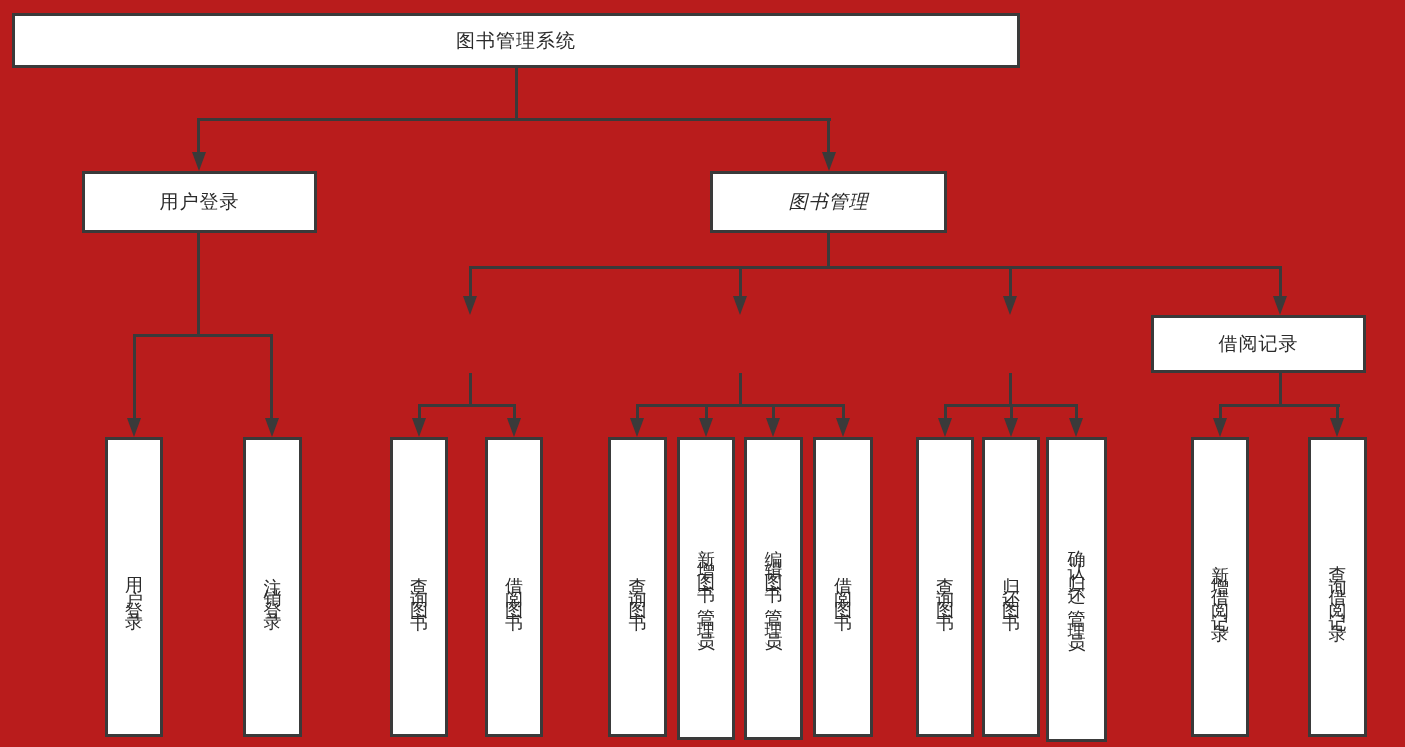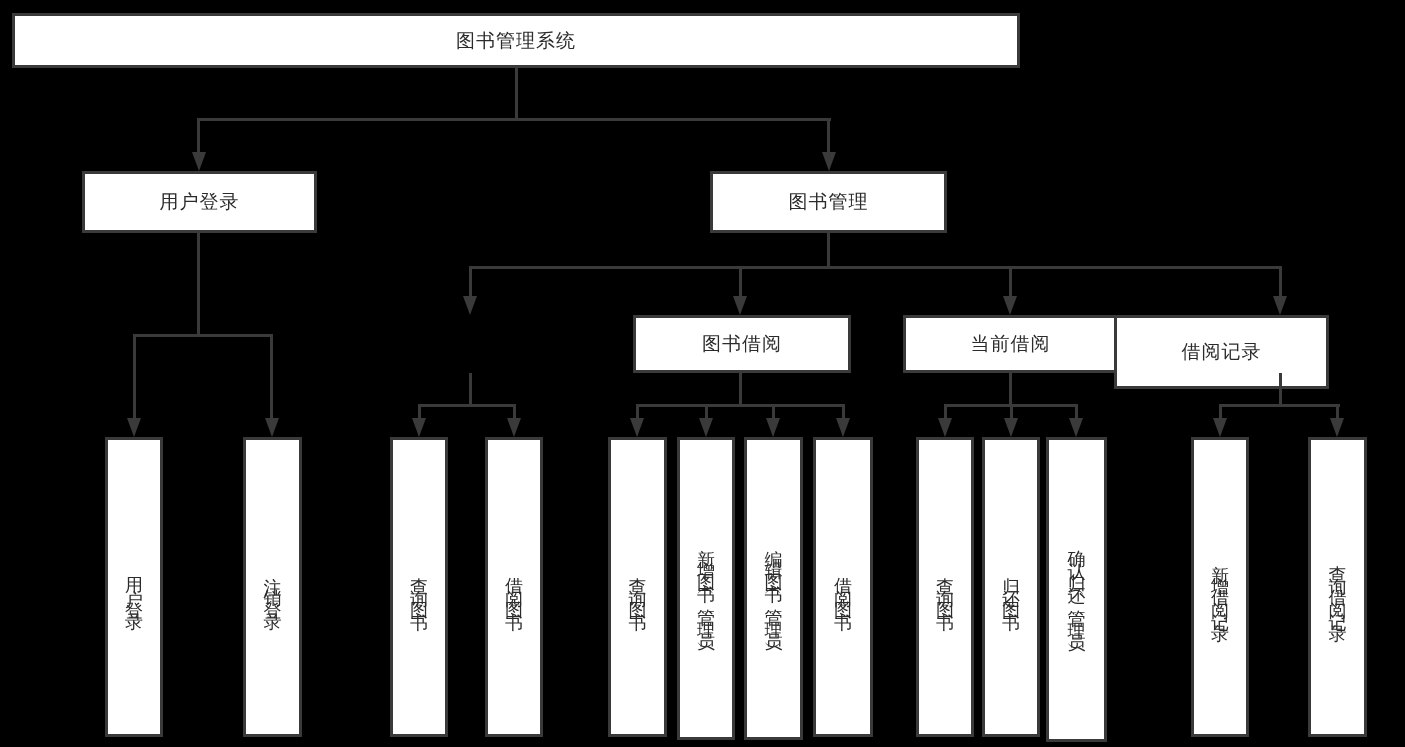--- a/index.html
+++ b/index.html
@@ -1,19 +1,19 @@
 <!DOCTYPE html>
 <html><head>
 <meta charset="utf-8">
 <style>
   html,body{margin:0;padding:0;background:#ffffff;}
   .canvas{
     position:relative;
     width:1405px;height:747px;
-    background:#000000;
+    background:#b91c1c;
     font-family:"Liberation Sans","DejaVu Sans",sans-serif;
     overflow:hidden;
   }
   .box{
     position:absolute;
     background:#ffffff;
     border:3px solid #3a3a3a;
     box-sizing:border-box;
     display:flex;align-items:center;justify-content:center;
     color:#2b2b2b;
@@ -46,25 +46,23 @@
   }
 </style>
 </head>
 <body>
 
 <div class="canvas">
 
   <div class="box" style="left:12px;top:13px;width:1008px;height:55px;">图书管理系统</div>
 
   <div class="box" style="left:82px;top:171px;width:235px;height:62px;">用户登录</div>
-  <div class="box" style="left:710px;top:171px;width:237px;height:62px;">图书管理</div>
+  <div class="box" style="left:710px;top:171px;width:237px;height:62px;font-style:italic;">图书管理</div>
 
-  <div class="box" style="left:633px;top:315px;width:218px;height:58px;">图书借阅</div>
-  <div class="box" style="left:903px;top:315px;width:215px;height:58px;">当前借阅</div>
-  <div class="box" style="left:1114px;top:315px;width:215px;height:74px;">借阅记录</div>
+  <div class="box" style="left:1151px;top:315px;width:215px;height:58px;">借阅记录</div>
 
   <div class="box vbox" style="left:105px;top:437px;width:58px;height:300px;">用户登录</div>
   <div class="box vbox" style="left:243px;top:437px;width:59px;height:300px;">注销登录</div>
 
   <div class="box vbox" style="left:390px;top:437px;width:58px;height:300px;">查询图书</div>
   <div class="box vbox" style="left:485px;top:437px;width:58px;height:300px;">借阅图书</div>
 
   <div class="box vbox" style="left:608px;top:437px;width:59px;height:300px;">查询图书</div>
   <div class="box vbox" style="left:677px;top:437px;width:58px;height:303px;">新增图书（管理员）</div>
   <div class="box vbox" style="left:744px;top:437px;width:59px;height:303px;">编辑图书（管理员）</div>

